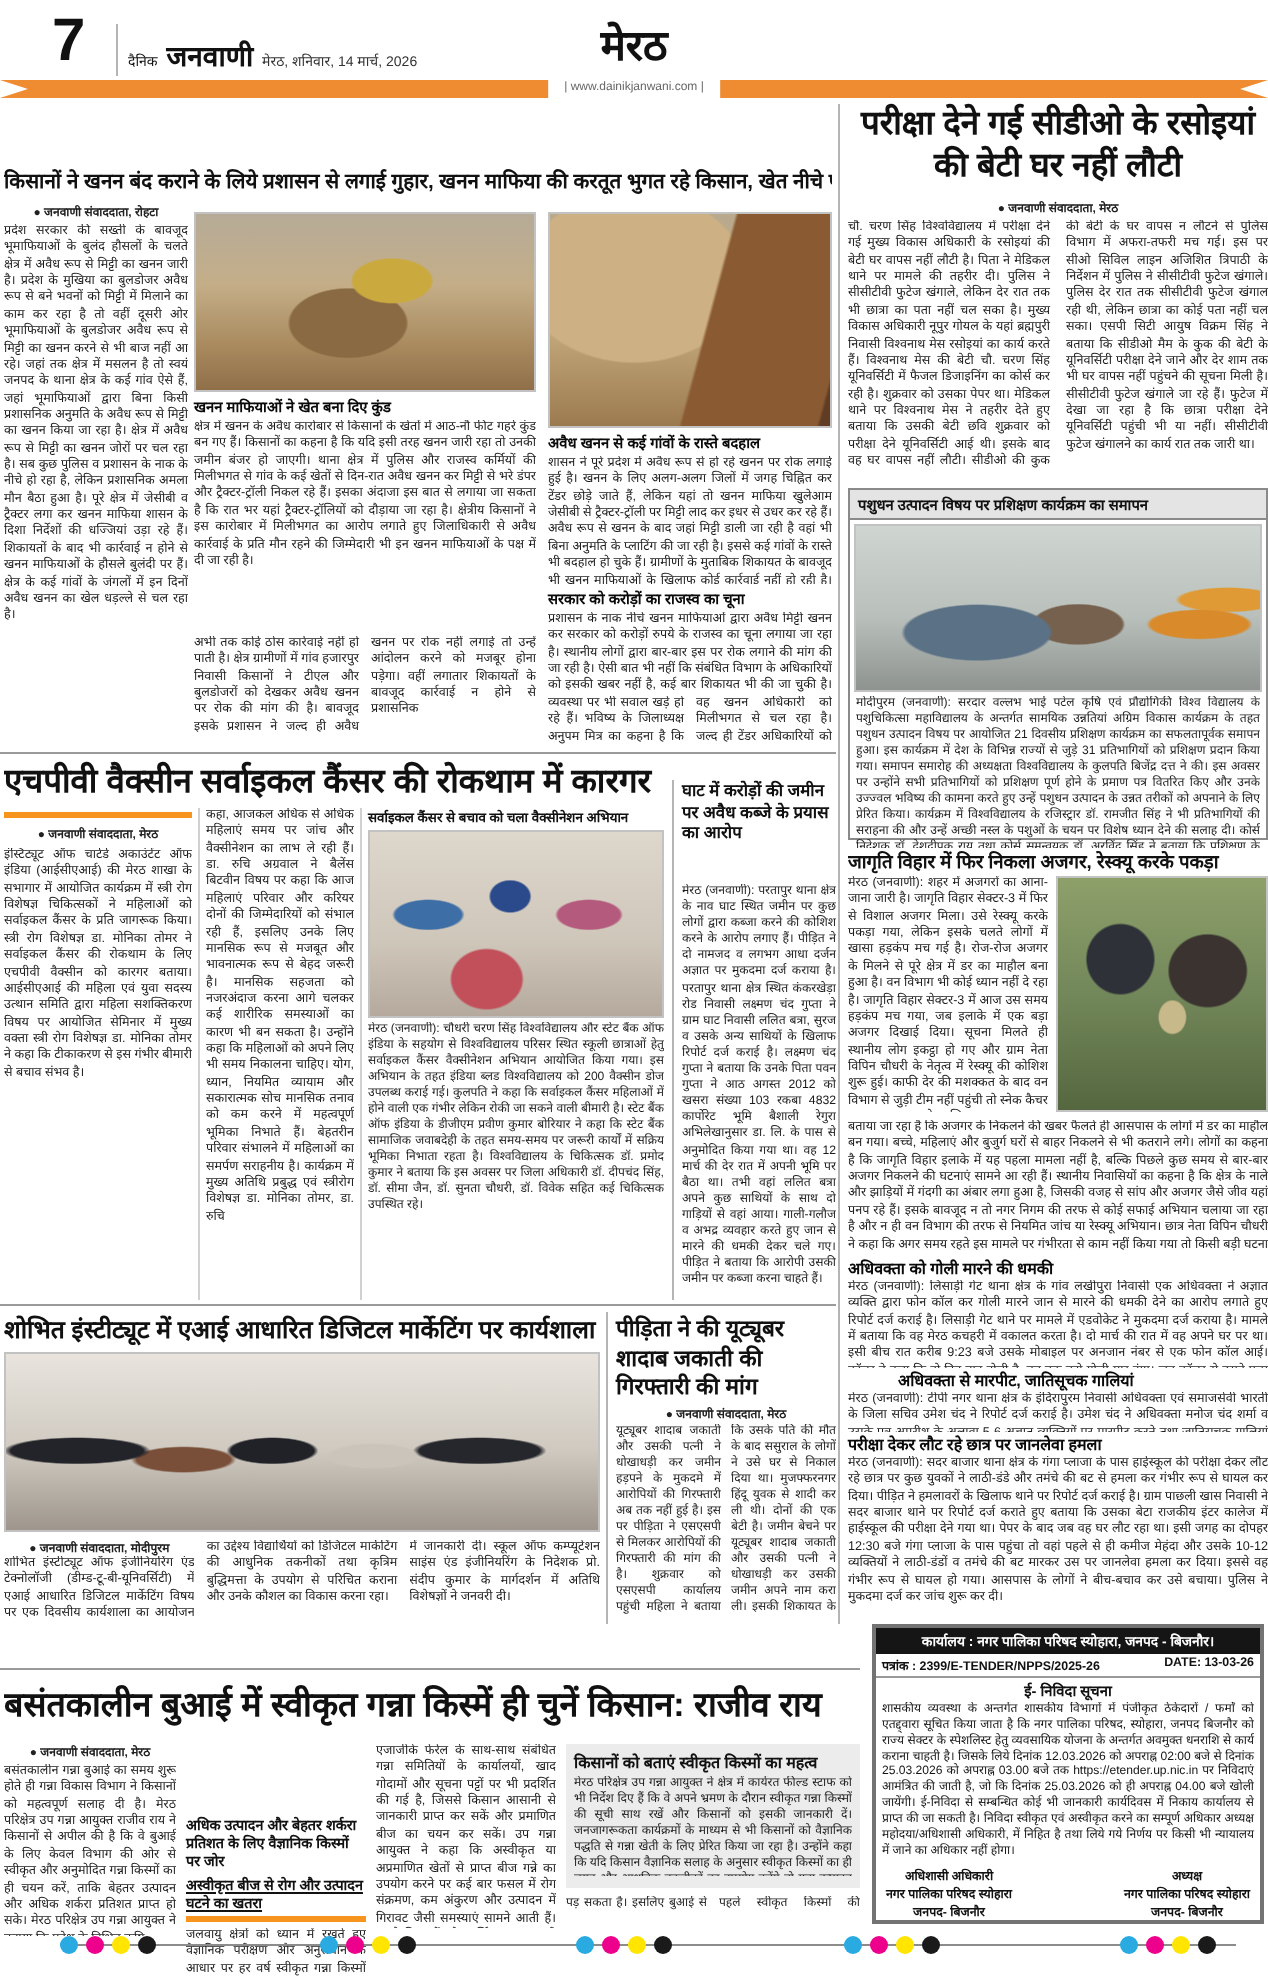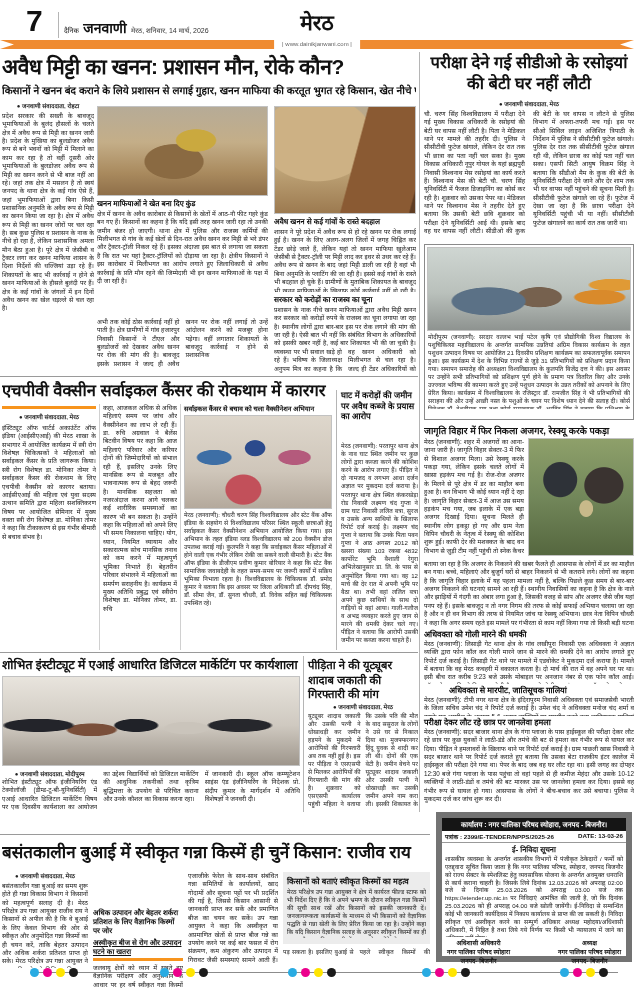--- a/index.html
+++ b/index.html
@@ -10,21 +10,21 @@
   .byline{font-size:6px;font-weight:bold;text-align:center;color:#222;}
   .vline{position:absolute;width:1px;background:#b5b5b5;}
   .hline{position:absolute;height:1px;background:#9a9a9a;}
   .photo{position:absolute;border:1px solid #c2c2c2;box-sizing:border-box;}
   .subhd{font-weight:bold;font-size:7.4px;line-height:1.2;color:#0a0a0a;}
   .cols2{column-count:2;column-gap:6px;}
   .cols3{display:flex;gap:6px;}
   .dotgrp{position:absolute;display:flex;gap:4px;top:968px;z-index:3;}
   .dot{width:9px;height:9px;border-radius:50%;}
   .orangebar{height:3px;background:#f7941d;}
-  .tender{position:absolute;border:6px solid #737373;background:#fff;box-sizing:border-box;}
+  .tender{position:absolute;border:2px solid #737373;background:#fff;box-sizing:border-box;}
   .tender .thead{background:#151515;color:#fff;font-weight:bold;font-size:6.9px;text-align:center;padding:2px 1px;}
   .tender .tref{display:flex;justify-content:space-between;font-size:6.2px;padding:1px 3px;border-bottom:1px solid #999;font-weight:bold;}
   .tender .ttitle{text-align:center;font-weight:bold;font-size:7.4px;padding:1px 0;}
   .tender .tbody{font-size:6.05px;line-height:1.3;text-align:justify;padding:1px 3px;color:#141414;}
   .tender .tsigs{display:flex;justify-content:space-between;padding:2px 5px;font-size:6.2px;font-weight:bold;text-align:center;line-height:1.45;}
   .boxhead{background:#e4e4e4;border-bottom:1px solid #8a8a8a;font-weight:bold;font-size:7.4px;padding:2px 4px;}
 </style>
 </head>
 <body>
 
@@ -34,21 +34,20 @@
   <div class="vline" style="left:58px;top:12px;height:26px;"></div>
   <div class="abs" style="left:64px;top:18px;">
     <span style="font-size:7px;">दैनिक</span>
     <span style="font-size:14px;font-weight:bold;">जनवाणी</span>
     <span style="font-size:7px;color:#333;">मेरठ, शनिवार, 14 मार्च, 2026</span>
   </div>
   <div class="abs" style="left:0;right:0;top:8px;text-align:center;font-size:21px;font-weight:bold;">मेरठ</div>
   <div class="abs" style="left:0;top:40px;width:634px;height:9px;background:#ef8b31;clip-path:polygon(0 0,100% 0,97.8% 50%,100% 100%,0 100%,2.2% 50%);"></div>
   <div class="abs" style="left:50%;top:38px;transform:translateX(-50%);background:#fff;padding:0 8px;font-size:6px;color:#666;line-height:12px;">| www.dainikjanwani.com |</div>
 
-  <div class="abs" style="left:2px;top:52px;width:414px;font-size:21px;font-weight:bold;white-space:nowrap;letter-spacing:-0.4px;overflow:hidden;">अवैध मिट्टी का खनन: प्रशासन मौन, रोके कौन?</div>
   <div class="abs" style="left:2px;top:83px;width:414px;font-size:10.3px;font-weight:bold;white-space:nowrap;overflow:hidden;">किसानों ने खनन बंद कराने के लिये प्रशासन से लगाई गुहार, खनन माफिया की करतूत भुगत रहे किसान, खेत नीचे पड़े</div>
   <div class="abs byline" style="left:2px;top:102px;width:92px;">● जनवाणी संवाददाता, रोहटा</div>
   <div class="abs bt" style="left:2px;top:112px;width:92px;height:262px;">प्रदेश सरकार की सख्ती के बावजूद भूमाफियाओं के बुलंद हौसलों के चलते क्षेत्र में अवैध रूप से मिट्टी का खनन जारी है। प्रदेश के मुखिया का बुलडोजर अवैध रूप से बने भवनों को मिट्टी में मिलाने का काम कर रहा है तो वहीं दूसरी ओर भूमाफियाओं के बुलडोजर अवैध रूप से मिट्टी का खनन करने से भी बाज नहीं आ रहे। जहां तक क्षेत्र में मसलन है तो स्वयं जनपद के थाना क्षेत्र के कई गांव ऐसे हैं, जहां भूमाफियाओं द्वारा बिना किसी प्रशासनिक अनुमति के अवैध रूप से मिट्टी का खनन किया जा रहा है। क्षेत्र में अवैध रूप से मिट्टी का खनन जोरों पर चल रहा है। सब कुछ पुलिस व प्रशासन के नाक के नीचे हो रहा है, लेकिन प्रशासनिक अमला मौन बैठा हुआ है। पूरे क्षेत्र में जेसीबी व ट्रैक्टर लगा कर खनन माफिया शासन के दिशा निर्देशों की धज्जियां उड़ा रहे हैं। शिकायतों के बाद भी कार्रवाई न होने से खनन माफियाओं के हौसले बुलंदी पर हैं। क्षेत्र के कई गांवों के जंगलों में इन दिनों अवैध खनन का खेल धड़ल्ले से चल रहा है।</div>
 
   <div class="photo" style="left:97px;top:106px;width:171px;height:90px;background:
       radial-gradient(ellipse at 58% 38%, #caa93f 0 14%, rgba(0,0,0,0) 15%),
       radial-gradient(ellipse at 45% 62%, #8a6a42 0 22%, rgba(0,0,0,0) 23%),
       linear-gradient(180deg,#b6ab97 0%,#c4ae88 40%,#a98a5e 75%,#8f6f49 100%);"></div>
   <div class="abs subhd" style="left:97px;top:200px;width:171px;">खनन माफियाओं ने खेत बना दिए कुंड</div>
   <div class="abs bt" style="left:97px;top:210px;width:171px;height:104px;">क्षेत्र में खनन के अवैध कारोबार से किसानों के खेतों में आठ-नौ फीट गहरे कुंड बन गए हैं। किसानों का कहना है कि यदि इसी तरह खनन जारी रहा तो उनकी जमीन बंजर हो जाएगी। थाना क्षेत्र में पुलिस और राजस्व कर्मियों की मिलीभगत से गांव के कई खेतों से दिन-रात अवैध खनन कर मिट्टी से भरे डंपर और ट्रैक्टर-ट्रॉली निकल रहे हैं। इसका अंदाजा इस बात से लगाया जा सकता है कि रात भर यहां ट्रैक्टर-ट्रॉलियों को दौड़ाया जा रहा है। क्षेत्रीय किसानों ने इस कारोबार में मिलीभगत का आरोप लगाते हुए जिलाधिकारी से अवैध कार्रवाई के प्रति मौन रहने की जिम्मेदारी भी इन खनन माफियाओं के पक्ष में दी जा रही है।</div>
@@ -71,20 +70,21 @@
   </div>
 
   <div class="vline" style="left:419px;top:52px;height:760px;"></div>
   <div class="hline" style="left:0;top:376px;width:418px;"></div>
 
   <div class="abs" style="left:424px;top:52px;width:210px;font-size:16.5px;font-weight:bold;text-align:center;line-height:1.28;">परीक्षा देने गई सीडीओ के रसोइयां की बेटी घर नहीं लौटी</div>
   <div class="abs byline" style="left:424px;top:100px;width:210px;">● जनवाणी संवाददाता, मेरठ</div>
   <div class="abs bt cols2" style="left:424px;top:110px;width:210px;height:130px;column-gap:8px;">चौ. चरण सिंह विश्वविद्यालय में परीक्षा देने गई मुख्य विकास अधिकारी के रसोइयां की बेटी घर वापस नहीं लौटी है। पिता ने मेडिकल थाने पर मामले की तहरीर दी। पुलिस ने सीसीटीवी फुटेज खंगाले, लेकिन देर रात तक भी छात्रा का पता नहीं चल सका है। मुख्य विकास अधिकारी नूपुर गोयल के यहां ब्रह्मपुरी निवासी विश्वनाथ मेस रसोइयां का कार्य करते हैं। विश्वनाथ मेस की बेटी चौ. चरण सिंह यूनिवर्सिटी में फैजल डिजाइनिंग का कोर्स कर रही है। शुक्रवार को उसका पेपर था। मेडिकल थाने पर विश्वनाथ मेस ने तहरीर देते हुए बताया कि उसकी बेटी छवि शुक्रवार को परीक्षा देने यूनिवर्सिटी आई थी। इसके बाद वह घर वापस नहीं लौटी। सीडीओ की कुक की बेटी के घर वापस न लौटने से पुलिस विभाग में अफरा-तफरी मच गई। इस पर सीओ सिविल लाइन अजिशित त्रिपाठी के निर्देशन में पुलिस ने सीसीटीवी फुटेज खंगाले। पुलिस देर रात तक सीसीटीवी फुटेज खंगाल रही थी, लेकिन छात्रा का कोई पता नहीं चल सका। एसपी सिटी आयुष विक्रम सिंह ने बताया कि सीडीओ मैम के कुक की बेटी के यूनिवर्सिटी परीक्षा देने जाने और देर शाम तक भी घर वापस नहीं पहुंचने की सूचना मिली है। सीसीटीवी फुटेज खंगाले जा रहे हैं। फुटेज में देखा जा रहा है कि छात्रा परीक्षा देने यूनिवर्सिटी पहुंची भी या नहीं। सीसीटीवी फुटेज खंगालने का कार्य रात तक जारी था।</div>
 
   <div class="abs" style="left:424px;top:244px;width:210px;height:176px;border:1px solid #8a8a8a;box-sizing:border-box;background:#fff;">
+    <div class="boxhead">पशुधन उत्पादन विषय पर प्रशिक्षण कार्यक्रम का समापन</div>
     <div style="margin:2px;height:84px;border:1px solid #c2c2c2;box-sizing:border-box;background:
         radial-gradient(ellipse at 85% 60%, #d98a2b 0 10%, rgba(0,0,0,0) 11%),
         radial-gradient(ellipse at 92% 45%, #e09a35 0 9%, rgba(0,0,0,0) 10%),
         radial-gradient(ellipse at 30% 65%, #5b7186 0 18%, rgba(0,0,0,0) 19%),
         radial-gradient(ellipse at 55% 60%, #76614e 0 14%, rgba(0,0,0,0) 15%),
         linear-gradient(180deg,#cfd6d2 0%,#b9c0bb 55%,#8e9390 100%);"></div>
     <div class="bt" style="margin:1px 3px;height:76px;font-size:6.05px;">मोदीपुरम (जनवाणी): सरदार वल्लभ भाई पटेल कृषि एवं प्रौद्योगिकी विश्व विद्यालय के पशुचिकित्सा महाविद्यालय के अन्तर्गत सामयिक उन्नतियां अग्रिम विकास कार्यक्रम के तहत पशुधन उत्पादन विषय पर आयोजित 21 दिवसीय प्रशिक्षण कार्यक्रम का सफलतापूर्वक समापन हुआ। इस कार्यक्रम में देश के विभिन्न राज्यों से जुड़े 31 प्रतिभागियों को प्रशिक्षण प्रदान किया गया। समापन समारोह की अध्यक्षता विश्वविद्यालय के कुलपति बिजेंद्र दत्त ने की। इस अवसर पर उन्होंने सभी प्रतिभागियों को प्रशिक्षण पूर्ण होने के प्रमाण पत्र वितरित किए और उनके उज्ज्वल भविष्य की कामना करते हुए उन्हें पशुधन उत्पादन के उन्नत तरीकों को अपनाने के लिए प्रेरित किया। कार्यक्रम में विश्वविद्यालय के रजिस्ट्रार डॉ. रामजीत सिंह ने भी प्रतिभागियों की सराहना की और उन्हें अच्छी नस्ल के पशुओं के चयन पर विशेष ध्यान देने की सलाह दी। कोर्स निदेशक डॉ. देशदीपक राय तथा कोर्स समन्वयक डॉ. अरविंद सिंह ने बताया कि प्रशिक्षण के दौरान पशुधन उत्पादन से संबंधित विषयों पर एक पुस्तक और मैन्युअल तैयार कर प्रतिभागियों को वितरित किया गया, जिससे उन्हें भविष्य में अपना व्यवसाय शुरू करने में सहायता मिलेगी। निदेशक प्रसार डॉ. पीके सिंह ने प्रतिभागियों को प्रशिक्षण के दौरान सिखाए गए बिंदुओं को व्यवहार में लागू करने और पशुपालन से अधिक उत्पादन प्राप्त करने के लिए प्रेरित किया। इस अवसर पर डॉ. कमल किशोरी, डॉ. हरिओम, डॉ. नीरज कुमार, डॉ. विवेक धामा, डॉ. विजय सिंह, डॉ. सीपी सिंह सहित कई शिक्षक एवं अधिकारी मौजूद रहे।</div>
   </div>
 
   <div class="abs" style="left:424px;top:424px;width:210px;font-size:9.3px;font-weight:bold;white-space:nowrap;overflow:hidden;">जागृति विहार में फिर निकला अजगर, रेस्क्यू करके पकड़ा</div>

